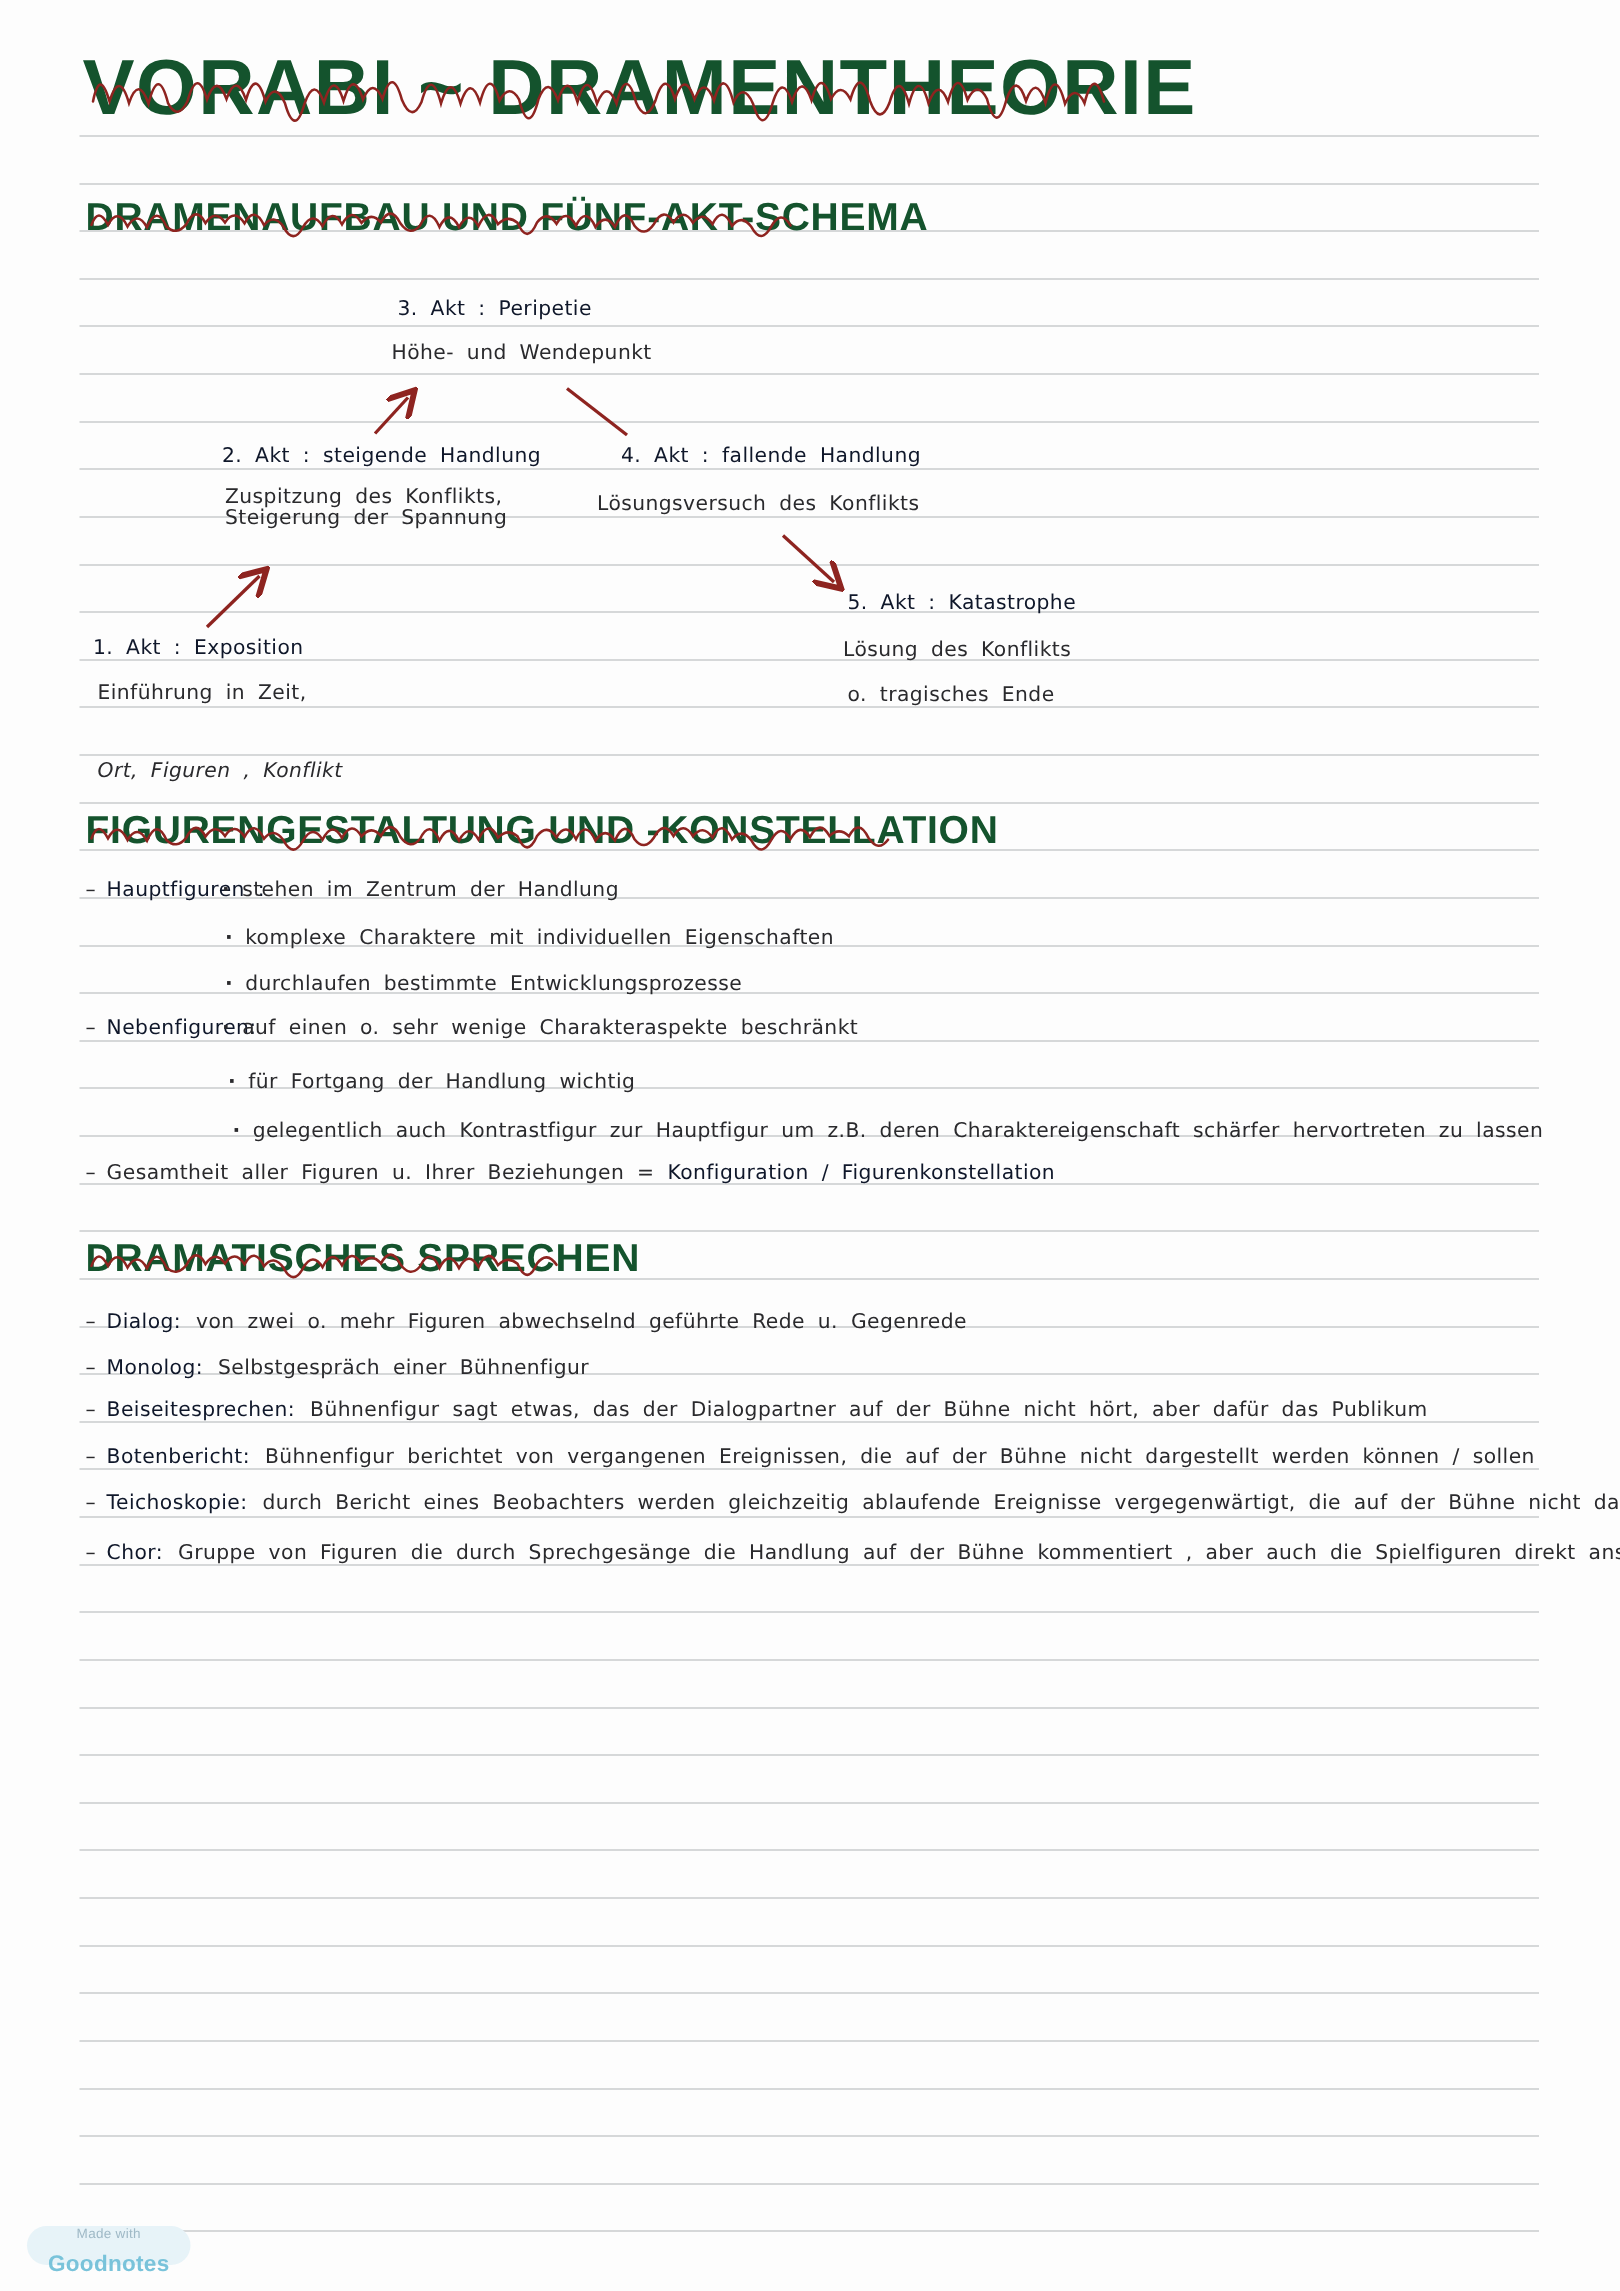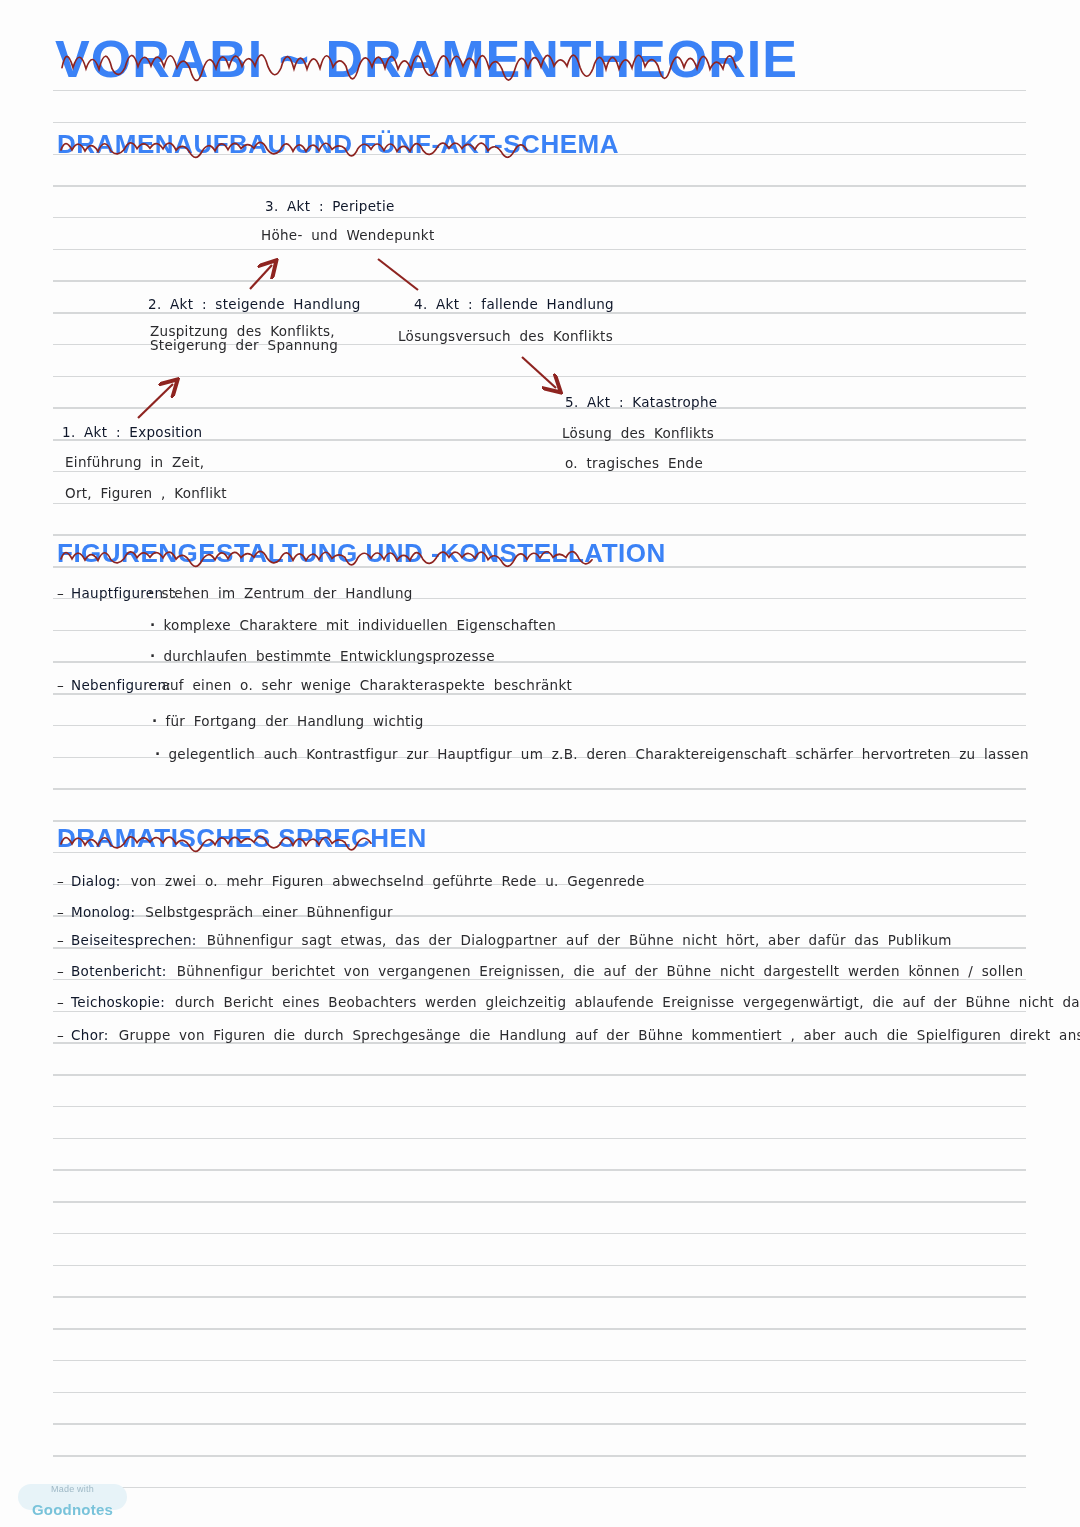--- a/index.html
+++ b/index.html
@@ -12,21 +12,21 @@
   .rules {
     position:absolute; left:53px; top:90px; width:973px; height:1399px;
     background:repeating-linear-gradient(180deg,
       #d6d8d9 0px, #d6d8d9 1.3px, transparent 1.3px, transparent 31.75px);
     pointer-events:none;
   }
   .abs { position:absolute; white-space:nowrap; }
   
   .display {
     font-family:"Liberation Sans", sans-serif; font-weight:700;
-    color:#3b82f6; line-height:1; letter-spacing:1px;
+    color:#14532d; line-height:1; letter-spacing:1px;
   }
   .h-title { font-size:52px; }
   .h-sec   { font-size:26px; letter-spacing:0.5px; }
   
   .hw { font-family:"DejaVu Sans", sans-serif; font-size:13.5px;
         letter-spacing:.3px; word-spacing:4px; line-height:17px; }
   .hw-black { color:#2a2a2d; }
   .hw-red   { color:#0f172a; }
   .dash { margin-right:7px; }
   .blt  { margin-right:8px; font-weight:700; }
@@ -65,21 +65,21 @@
 
   <div class="abs hw hw-red" style="left:414px; top:296px;">4. Akt : fallende Handlung</div>
   <div class="abs hw hw-black" style="left:398px; top:328px;">Lösungsversuch des Konflikts</div>
 
   <div class="abs hw hw-red" style="left:565px; top:394px;">5. Akt : Katastrophe</div>
   <div class="abs hw hw-black" style="left:562px; top:425px;">Lösung des Konflikts</div>
   <div class="abs hw hw-black" style="left:565px; top:455px;">o. tragisches Ende</div>
 
   <div class="abs hw hw-red" style="left:62px; top:424px;">1. Akt : Exposition</div>
   <div class="abs hw hw-black" style="left:65px; top:454px;">Einführung in Zeit,</div>
-  <div class="abs hw hw-black" style="left:65px; top:485px;">Ort, Figuren , Konflikt</div>
+  <div class="abs hw hw-black" style="left:65px; top:506px;font-style:italic;">Ort, Figuren , Konflikt</div>
 
   <svg class="arrow" style="left:130px; top:376px;" width="52" height="48">
     <defs>
         <marker id="ah1" markerWidth="9" markerHeight="9" refX="5" refY="4.5" orient="auto">
       <path d="M0,0 L8,4.5 L0,9" fill="none" stroke="#8e2420" stroke-width="1.8"></path>
         </marker>
       </defs>
     <line x1="8" y1="42" x2="43" y2="8" stroke="#8e2420" stroke-width="2.2" marker-end="url(#ah1)"></line>
   </svg>
   <svg class="arrow" style="left:244px; top:258px;" width="36" height="36">
@@ -126,20 +126,24 @@
   <div class="abs hw hw-black" style="left:148px; top:677px;">
     <span class="blt">·</span><span>auf einen o. sehr wenige Charakteraspekte beschränkt</span>
   </div>
   <div class="abs hw hw-black" style="left:152px; top:713px;">
     <span class="blt">·</span><span>für Fortgang der Handlung wichtig</span>
   </div>
   <div class="abs hw hw-black" style="left:155px; top:746px;">
     <span class="blt">·</span><span>gelegentlich auch Kontrastfigur zur Hauptfigur um z.B. deren Charaktereigenschaft schärfer hervortreten zu lassen</span>
   </div>
 
+  <div class="abs hw" style="left:57px; top:774px;">
+    <span class="dash hw-black">–</span><span class="hw-black">Gesamtheit aller Figuren u. Ihrer Beziehungen  =</span>
+    <span class="hw-red">Konfiguration / Figurenkonstellation</span>
+  </div>
 
   <h2 class="abs display h-sec" style="left:57px; top:825px;">DRAMATISCHES SPRECHEN</h2>
   <svg class="squiggle" style="left:59px; top:834px;" width="315" height="18">
       <path d="M2 9.9 Q 6.5 -2.7 13.0 9.9 Q 19.5 -2.0 26.0 11.0 Q 32.5 0.0 39.0 11.5 Q 45.5 -3.7 52.0 11.0 Q 58.5 17.3 65.0 9.8 Q 71.5 -3.4 78.0 8.7 Q 84.5 -0.9 91.0 8.3 Q 97.5 -1.2 104.0 8.9 Q 110.5 -3.2 117.0 10.1 Q 123.5 2.1 130.0 11.2 Q 136.5 23.5 143.0 11.5 Q 149.5 0.3 156.0 10.8 Q 162.5 -2.3 169.0 9.6 Q 175.5 -2.5 182.0 8.6 Q 188.5 0.7 195.0 8.3 Q 201.5 -3.8 208.0 9.0 Q 214.5 18.0 221.0 10.3 Q 227.5 -3.1 234.0 11.3 Q 240.5 -1.5 247.0 11.4 Q 253.5 -0.6 260.0 10.7 Q 266.5 -3.5 273.0 9.4 Q 279.5 2.9 286.0 8.5 Q 292.5 23.4 299.0 8.4 Q 305.5 -0.3 312.0 9.2" fill="none" stroke="#8e2420" stroke-width="1.7" stroke-linecap="round"></path>
     </svg>
 
   <div class="abs hw" style="left:57px; top:873px;">
     <span class="dash hw-black">–</span><span class="term hw-red">Dialog:</span><span class="hw-black">von zwei o. mehr Figuren abwechselnd geführte Rede u. Gegenrede</span>
   </div>
   <div class="abs hw" style="left:57px; top:904px;">

